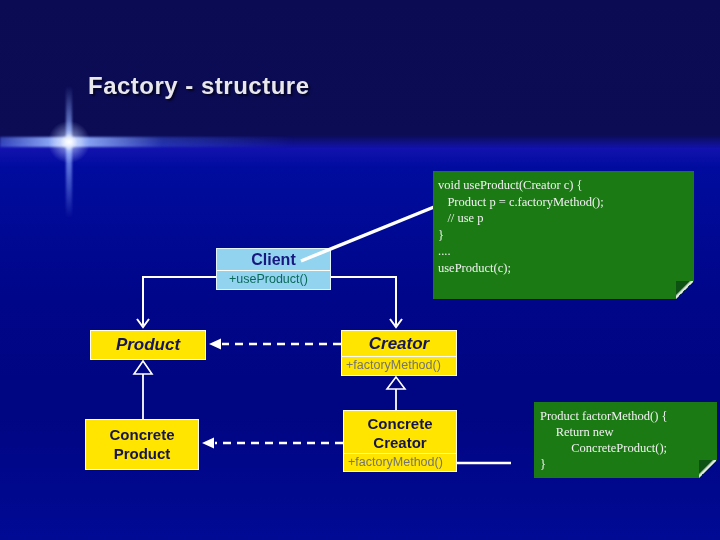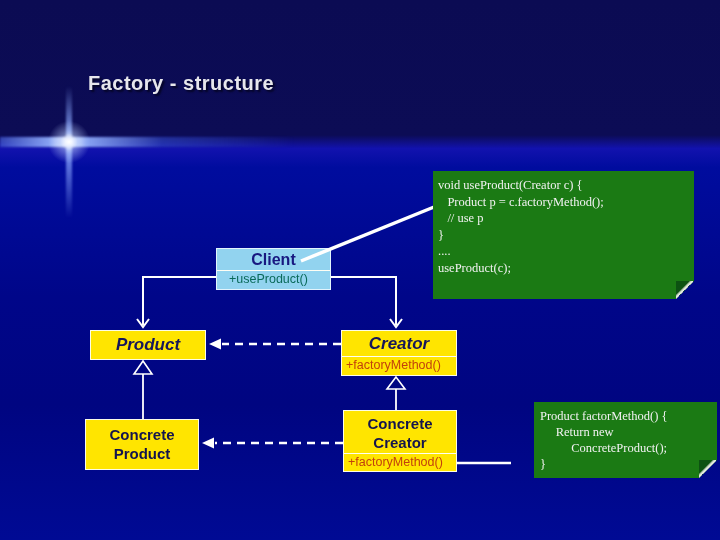--- a/index.html
+++ b/index.html
@@ -18,40 +18,40 @@
     filter:blur(1.2px);}
   .flare-v{position:absolute;left:66px;top:86px;width:6px;height:132px;z-index:1;
     background:linear-gradient(180deg, rgba(40,70,200,0) 0%, rgba(140,170,255,.8) 34%,
       #ffffff 42%, rgba(140,170,255,.8) 51%, rgba(40,70,200,0) 100%);
     filter:blur(1px);}
   .flare-core{position:absolute;left:47px;top:120px;width:44px;height:44px;z-index:1;
     background:radial-gradient(circle, rgba(255,255,255,.95) 0%, rgba(190,210,255,.5) 28%, rgba(100,130,240,0) 68%);}
 
   
   .slide-title{position:absolute;left:88px;top:72px;z-index:2;
-    font-size:20px;font-weight:bold;letter-spacing:.5px;color:#e7e7ec;
+    font-size:24px;font-weight:bold;letter-spacing:.5px;color:#e7e7ec;
     text-shadow:2px 2px 2px rgba(0,0,10,.65);}
 
   
   .uml{position:absolute;z-index:2;box-sizing:border-box;border:1px solid #fcfce8;}
   .uml .title{font-weight:bold;color:#14146a;text-align:center;}
   .uml .method{border-top:1px solid #fffef4;font-size:12.5px;padding:1px 0 0 4px;white-space:nowrap;}
   .yellow{background:#ffe500;}
   .blue{background:#92d3ef;border-color:#e2f4fd;}
 
   .client{left:216px;top:248px;width:115px;height:42px;}
   .client .title{font-size:16px;line-height:21px;height:21px;color:#181880;}
   .client .method{color:#0a6a5a;height:20px;padding-left:12px;}
 
   .product{left:90px;top:330px;width:116px;height:30px;}
   .product .title{font-style:italic;font-size:17px;line-height:28px;color:#16165a;}
 
   .creator{left:341px;top:330px;width:116px;height:46px;}
   .creator .title{font-style:italic;font-size:17px;line-height:25px;height:25px;color:#16165a;}
-  .creator .method,.ccreator .method{color:#c2410c;height:18px;}
+  .creator .method,.ccreator .method{color:#737373;height:18px;}
 
   .cproduct{left:85px;top:419px;width:114px;height:51px;}
   .cproduct .title{font-size:15px;line-height:19px;padding-top:5px;color:#14144e;}
 
   .ccreator{left:343px;top:410px;width:114px;height:62px;}
   .ccreator .title{font-size:15px;line-height:19px;padding-top:3px;height:42px;box-sizing:border-box;color:#14144e;}
 
   
   svg.wires{position:absolute;left:0;top:0;z-index:3;pointer-events:none;}
 

